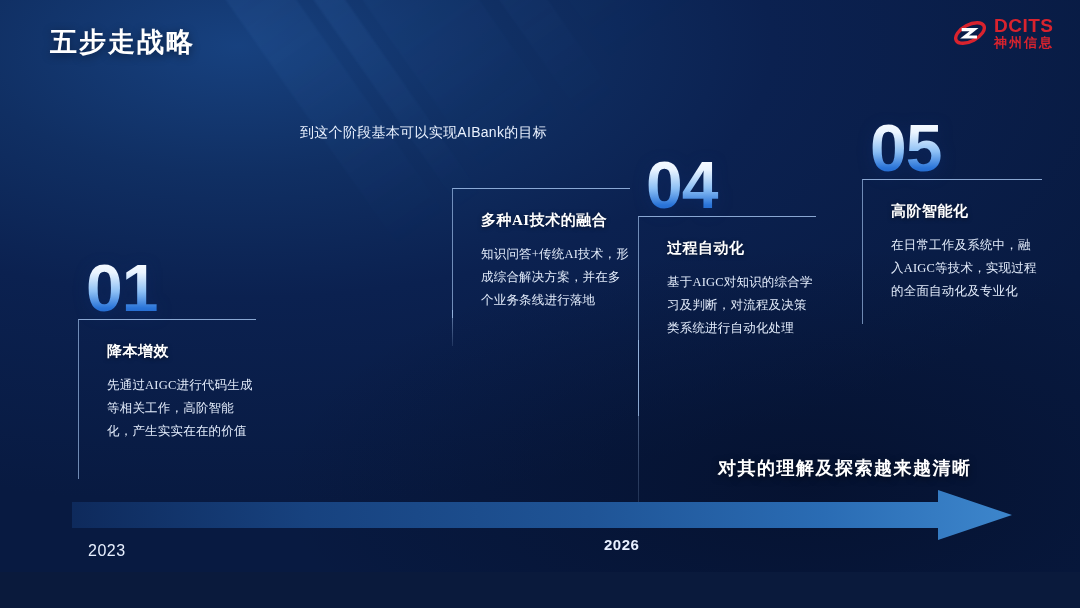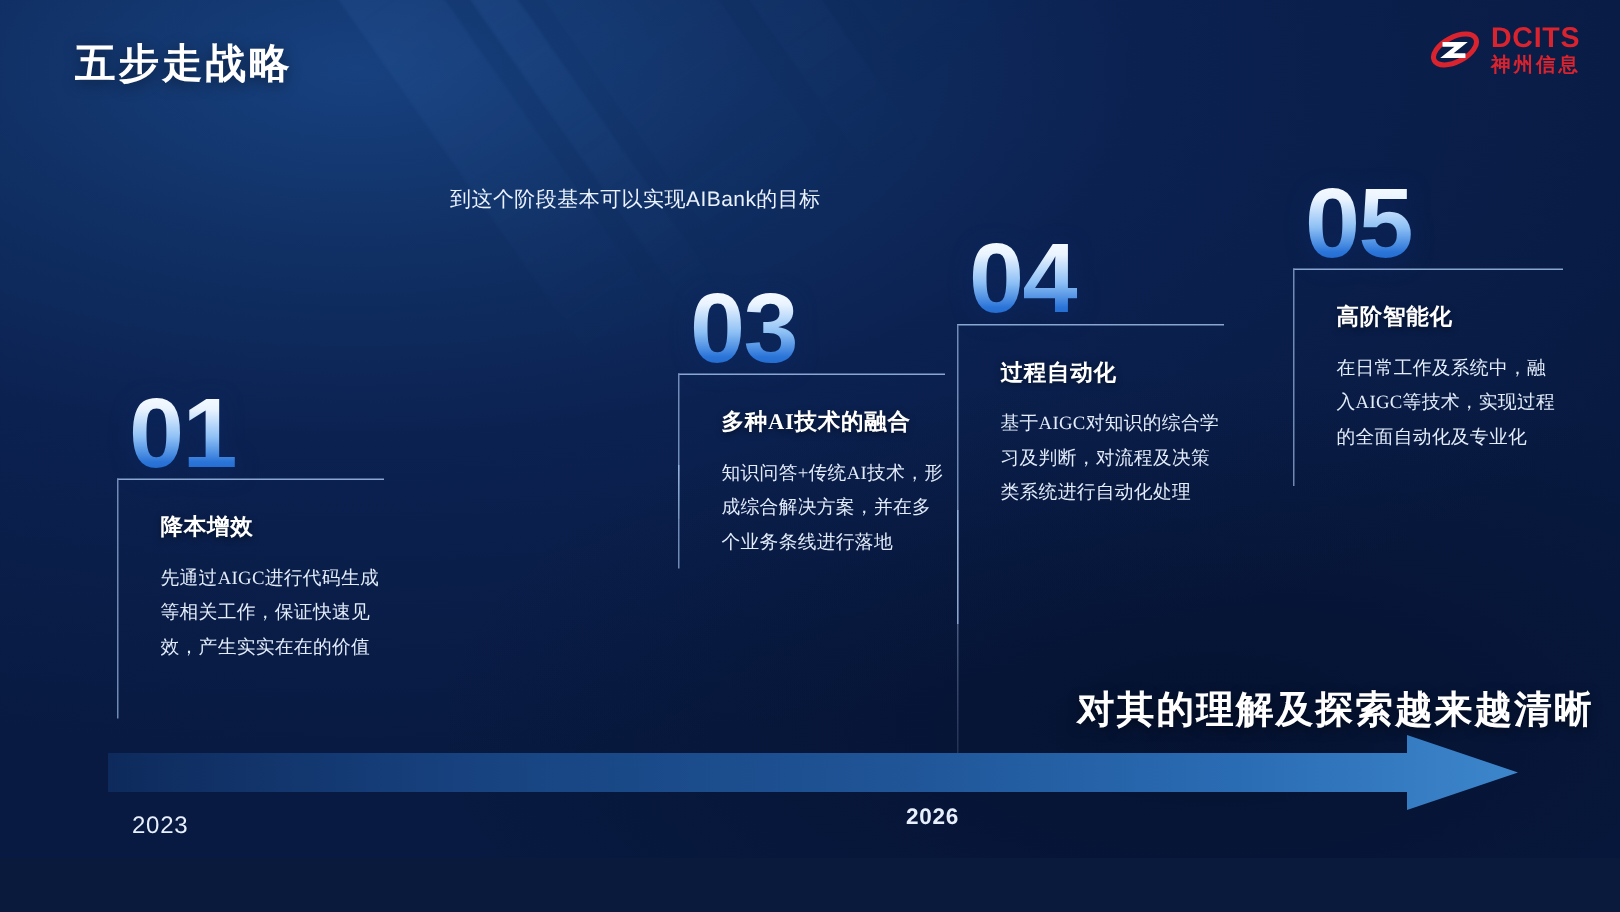--- a/index.html
+++ b/index.html
@@ -145,21 +145,21 @@
     background: linear-gradient(180deg, rgba(185,215,255,.55), rgba(185,215,255,.12));
   }
   #guide4 { left: 638px; top: 340px; height: 172px; }
   #guide3 { left: 452px; top: 310px; height: 36px; }
 
   
   .caption {
     position: absolute;
     left: 718px;
     top: 456px;
-    font-size: 25px;
+    font-size: 18px;
     font-weight: bold;
     letter-spacing: 1.5px;
     text-shadow: 0 2px 7px rgba(0,0,0,.5);
   }
 
   .year {
     position: absolute;
     color: #e8f0ff;
     text-align: right;
   }
@@ -195,27 +195,26 @@
 
   <div class="annotation">到这个阶段基本可以实现AIBank的目标</div>
 
   <div class="guide" id="guide3"></div>
   <div class="guide" id="guide4"></div>
 
   <div class="step" id="step1">
     <div class="num">01</div>
     <div class="bracket">
       <div class="step-title">降本增效</div>
-      <div class="step-body">先通过AIGC进行代码生成等相关工作，保证快速见效，产生实实在在的价值</div>
+      <div class="step-body">先通过AIGC进行代码生成等相关工作，高阶智能化，产生实实在在的价值</div>
     </div>
   </div>
 
 
   <div class="step" id="step3">
-    <div class="num">03</div>
     <div class="bracket">
       <div class="step-title">多种AI技术的融合</div>
       <div class="step-body">知识问答+传统AI技术，形成综合解决方案，并在多个业务条线进行落地</div>
     </div>
   </div>
 
   <div class="step" id="step4">
     <div class="num">04</div>
     <div class="bracket">
       <div class="step-title">过程自动化</div>

